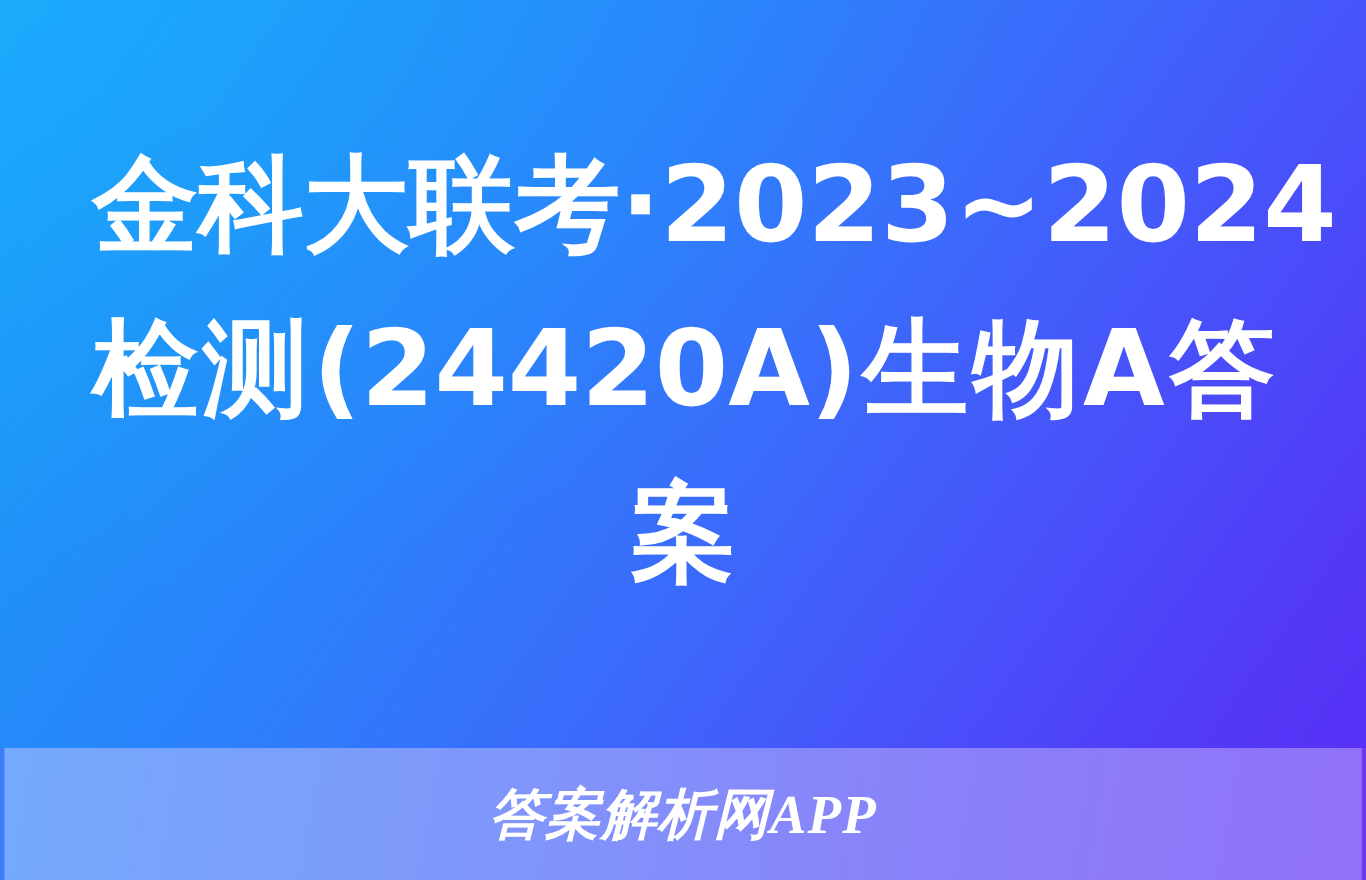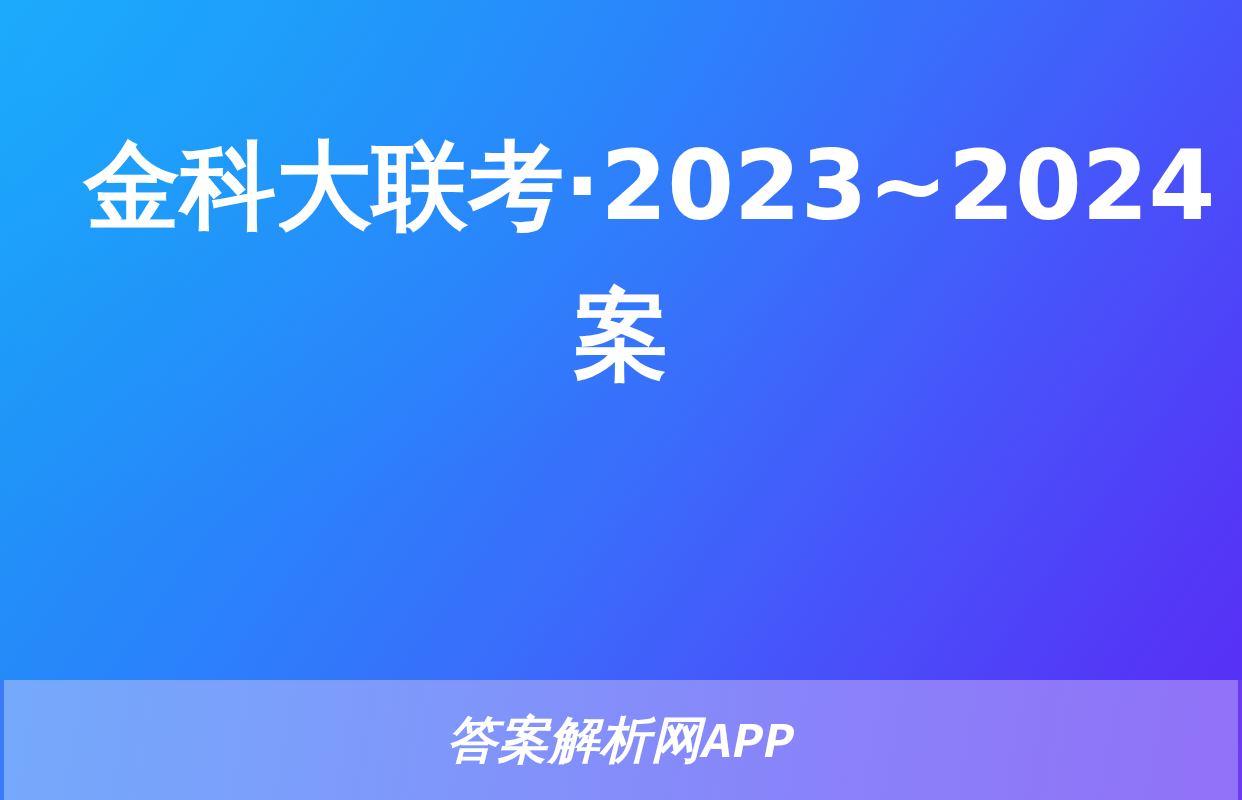--- a/index.html
+++ b/index.html
@@ -117,37 +117,40 @@
     background: #6c3af2;
   }
 
   .footer-text {
     color: #ffffff;
     font-size: 50px;
     font-weight: 700;
     font-style: italic;
     letter-spacing: 1px;
     white-space: nowrap;
-    font-family: Liberation Mono, monospace;
+    font-family: Liberation Serif, serif;
     position: relative;
     z-index: 2;
   }
 </style>
 </head>
 <body>
 
 <div class="poster">
 
   <div class="poster-bg"></div>
   <div class="poster-bg-wash"></div>
 
   <div class="title-block">
     <div class="title-line">
       <span class="stretch">金科大联考·2023~2024</span>
     </div>
+    <div class="title-line">
+      <span class="stretch">检测(24420A)生物A答</span>
+    </div>
     <div class="title-line last">
       <span>案</span>
     </div>
   </div>
 
   <div class="footer-band">
     <div class="footer-edge-left"></div>
     <div class="footer-edge-right"></div>
     <div class="footer-text">答案解析网APP</div>
   </div>

